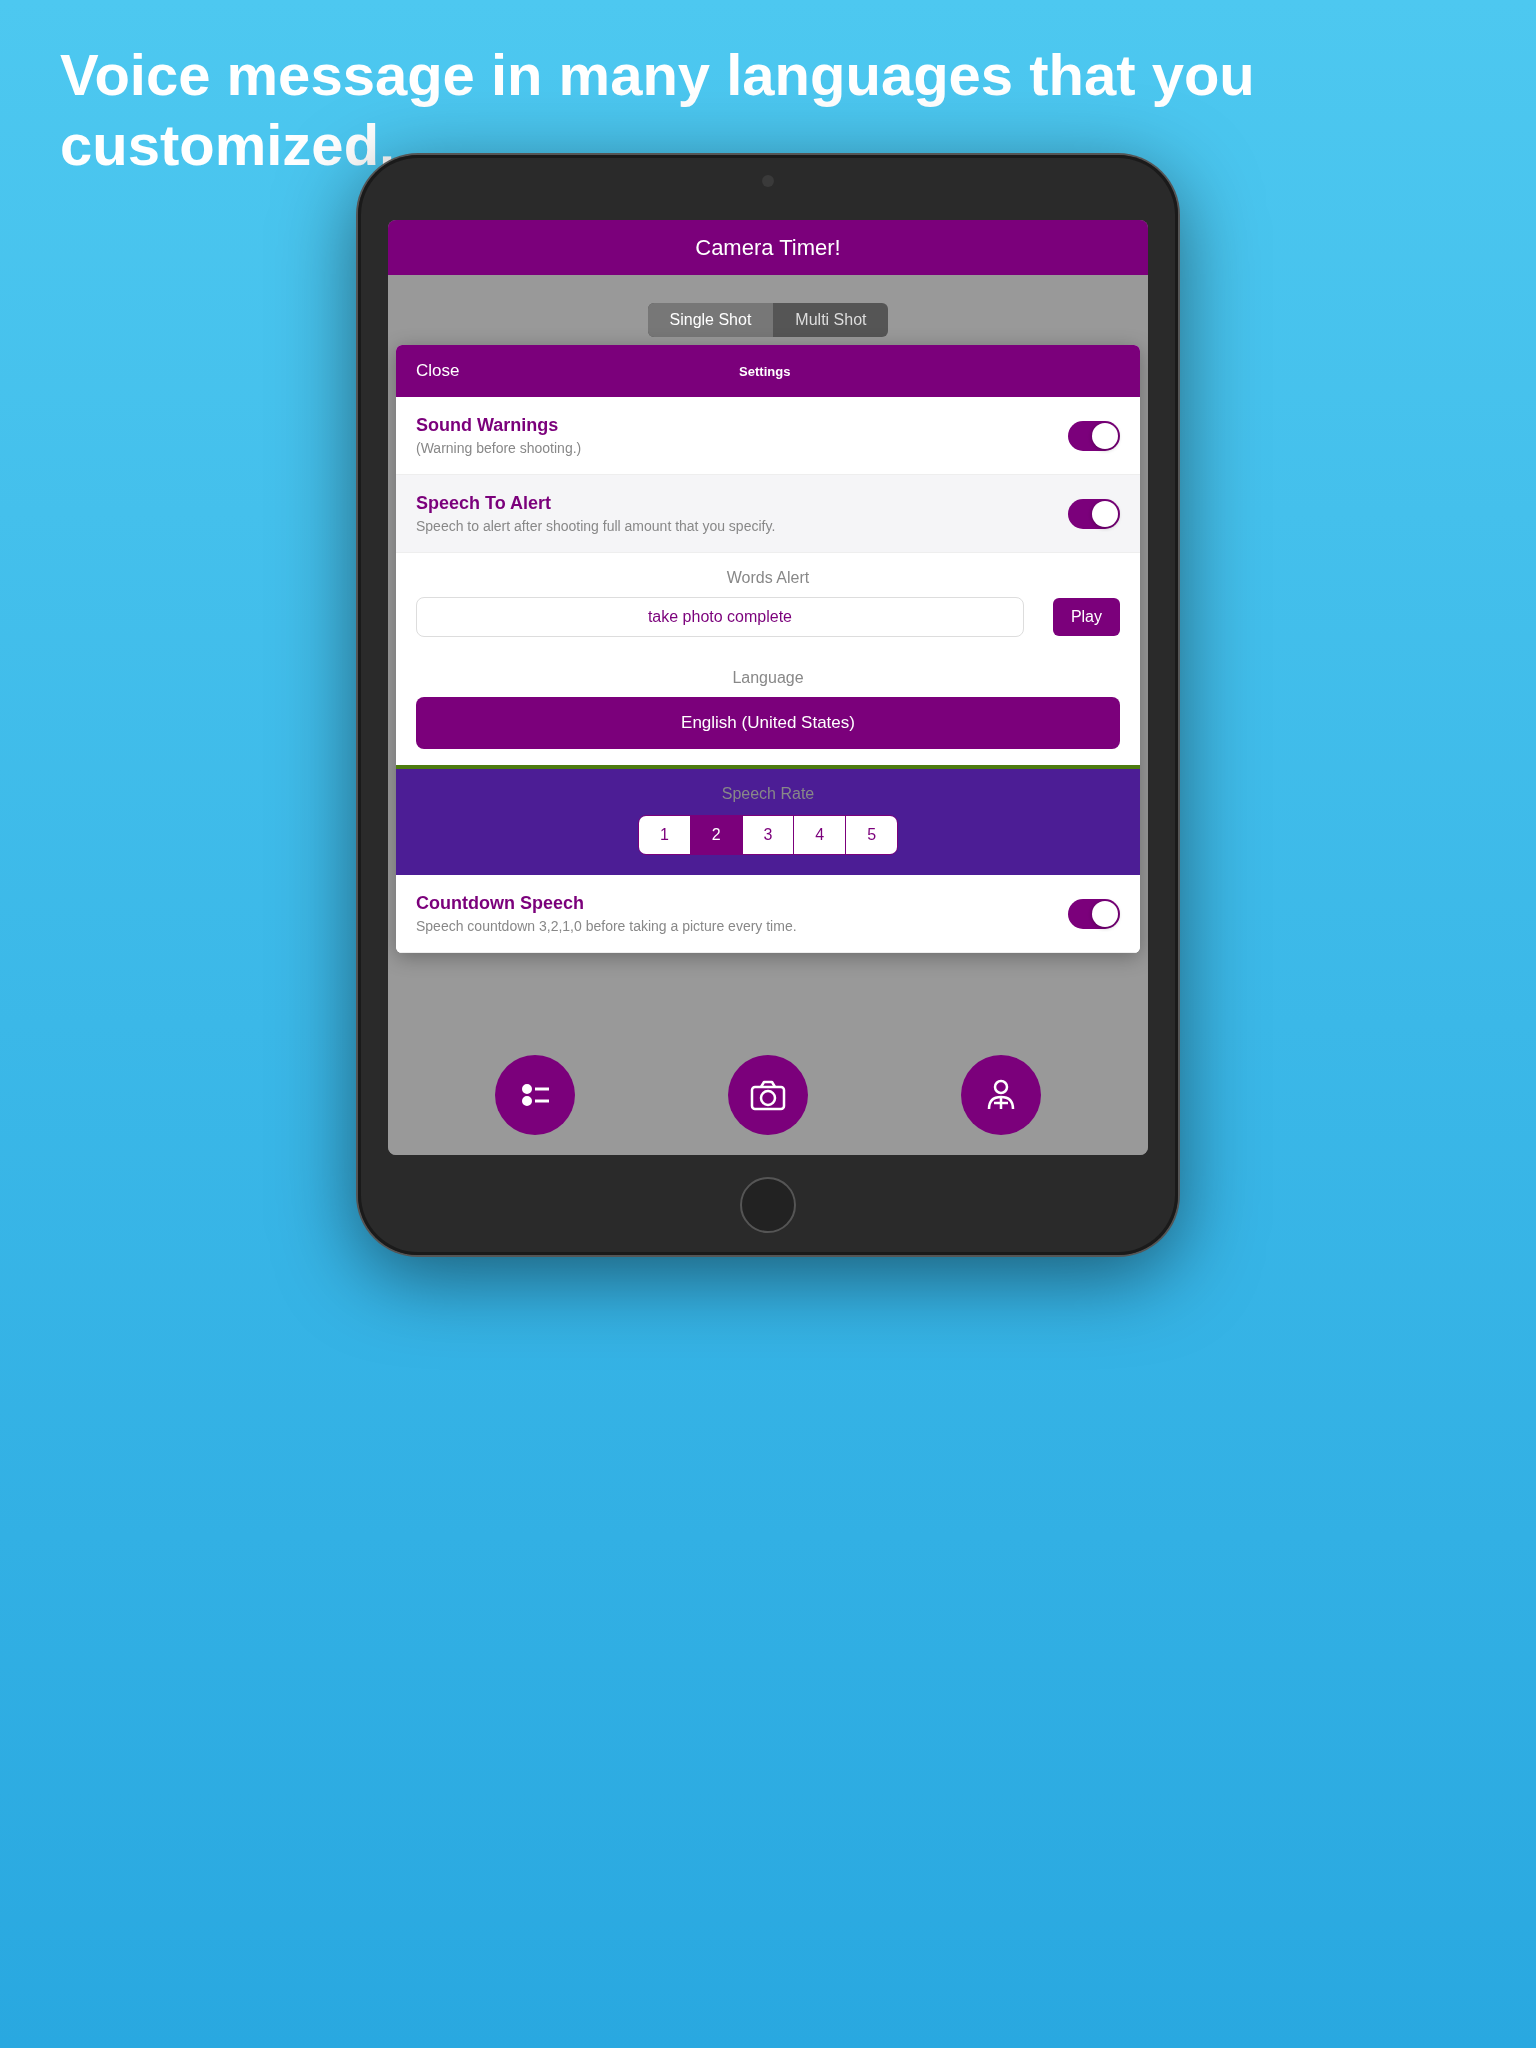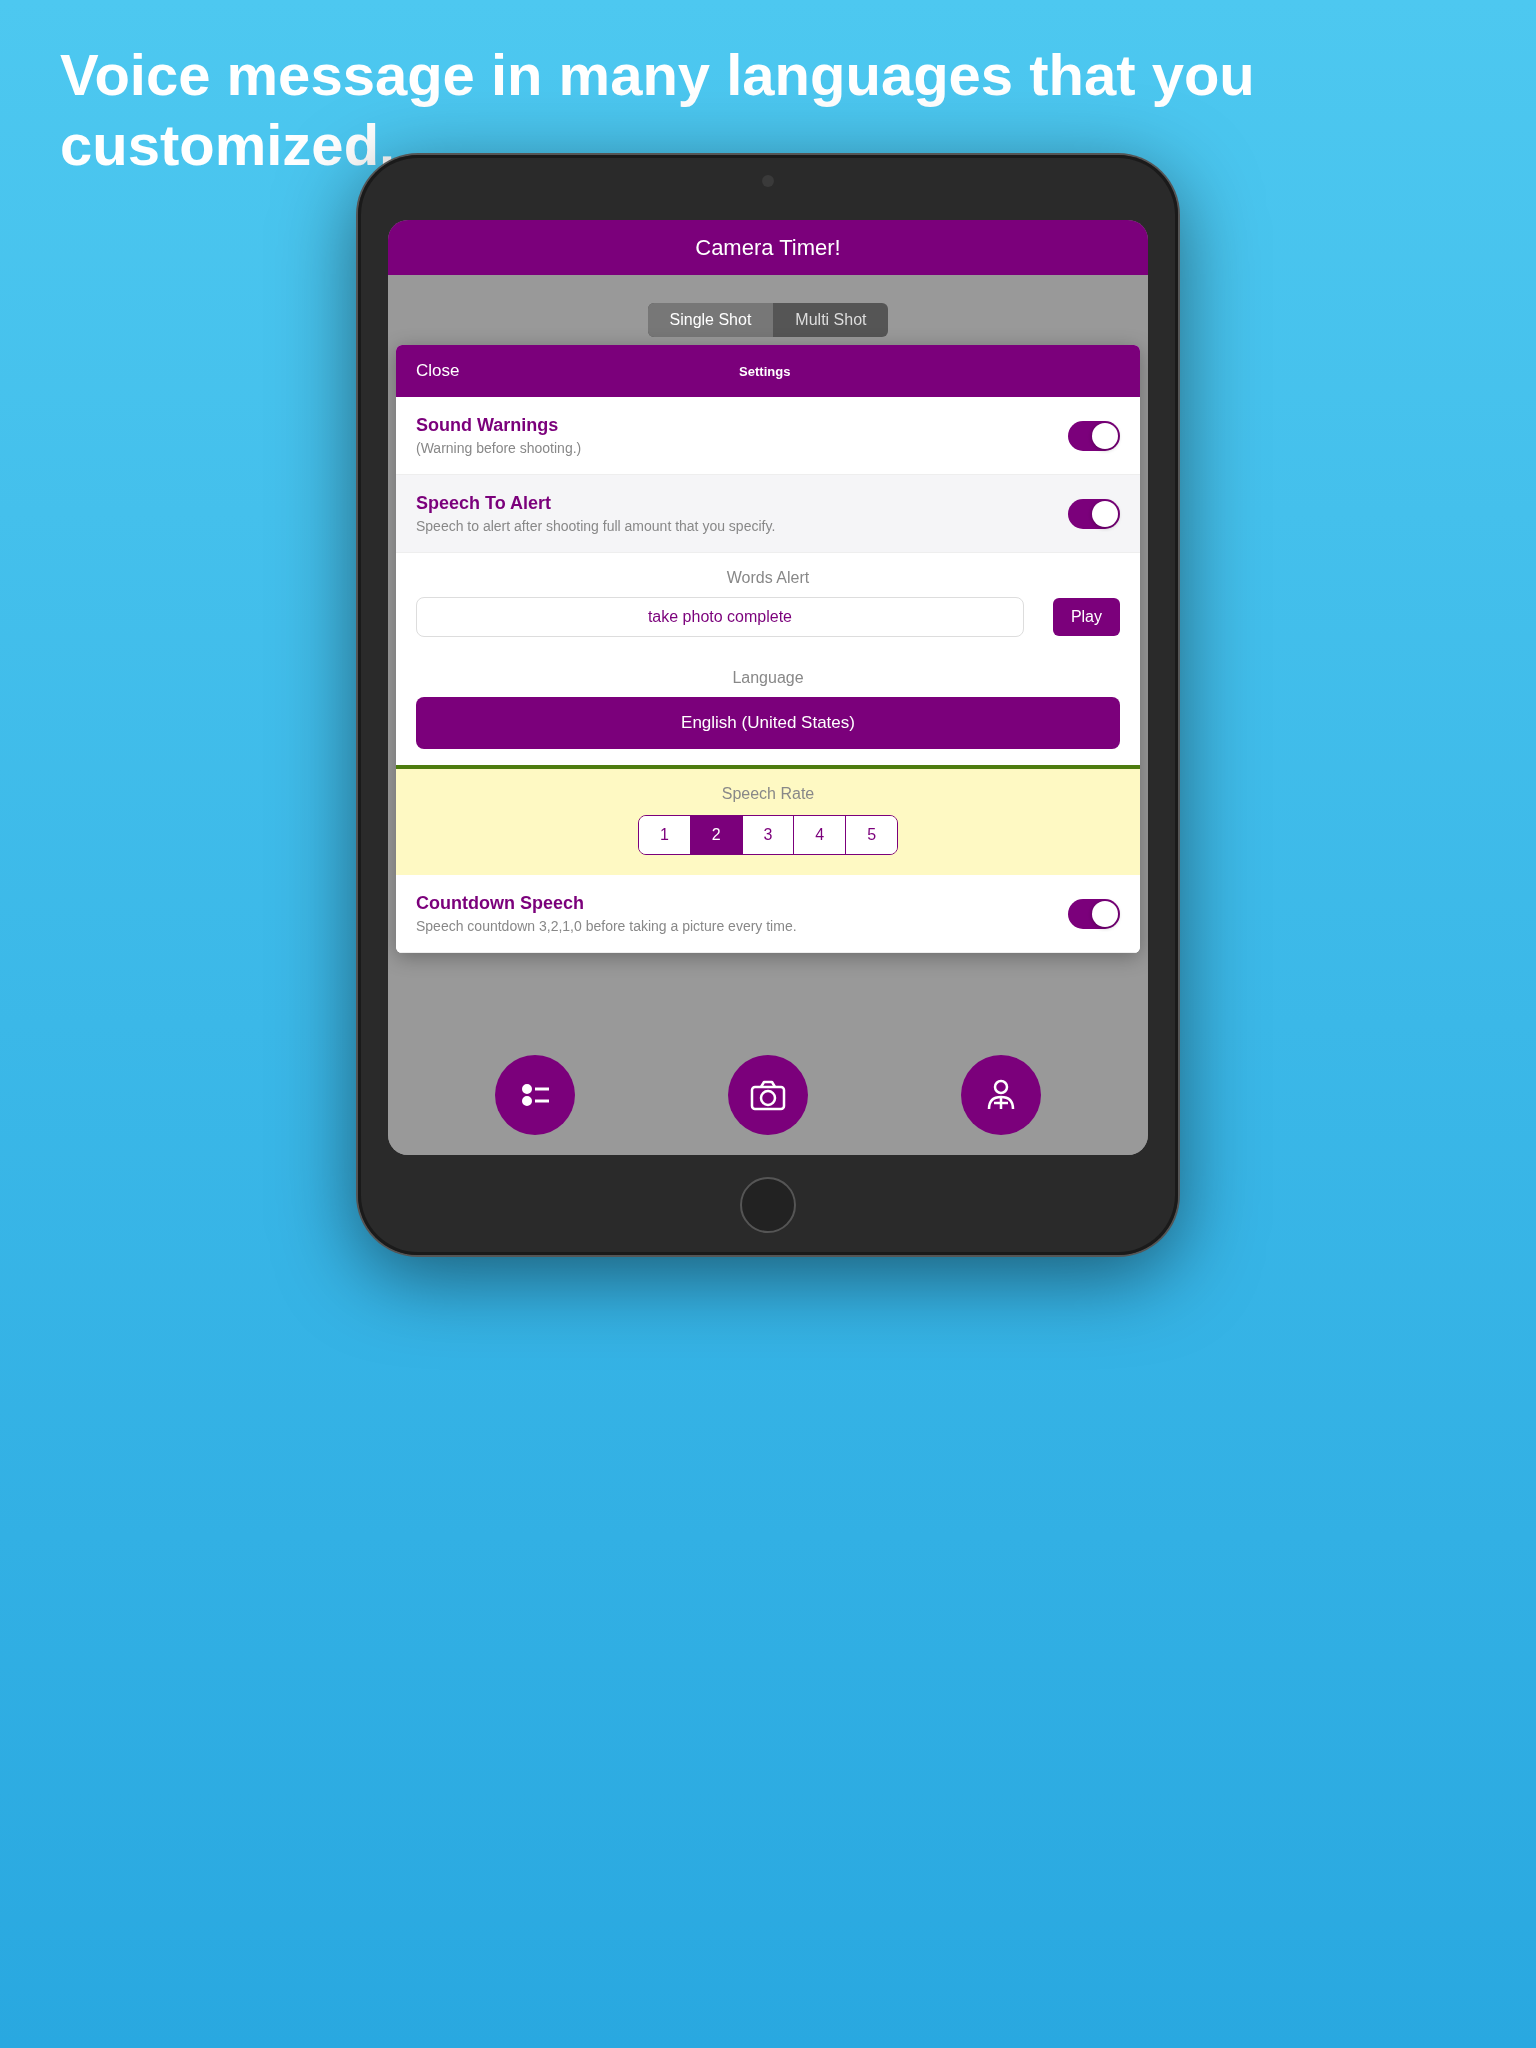--- a/index.html
+++ b/index.html
@@ -49,21 +49,21 @@
       background: #3a3a3a;
     }
 
     .ipad-screen {
       position: absolute;
       top: 65px;
       left: 30px;
       right: 30px;
       bottom: 100px;
       background: #888;
-      border-radius: 20px;
+      border-radius: 8px;
       overflow: hidden;
     }
 
     .ipad-home {
       position: absolute;
       bottom: 22px;
       left: 50%;
       transform: translateX(-50%);
       width: 56px;
       height: 56px;
@@ -265,21 +265,21 @@
       border-radius: 8px;
       padding: 16px;
       font-size: 17px;
       cursor: pointer;
       text-align: center;
     }
 
     
     .rate-section {
       padding: 16px 4px 20px;
-      background: #fef9c3;
+      background: #4c1d95;
     }
     .rate-label {
       text-align: center;
       color: #888;
       font-size: 16px;
       margin-bottom: 12px;
     }
     .rate-buttons {
       display: flex;
       border: 1px solid #7b007b;

